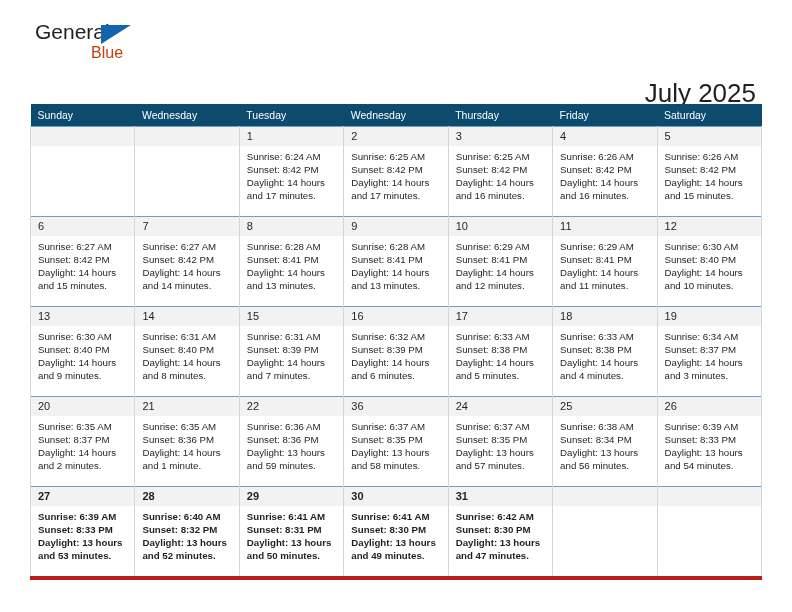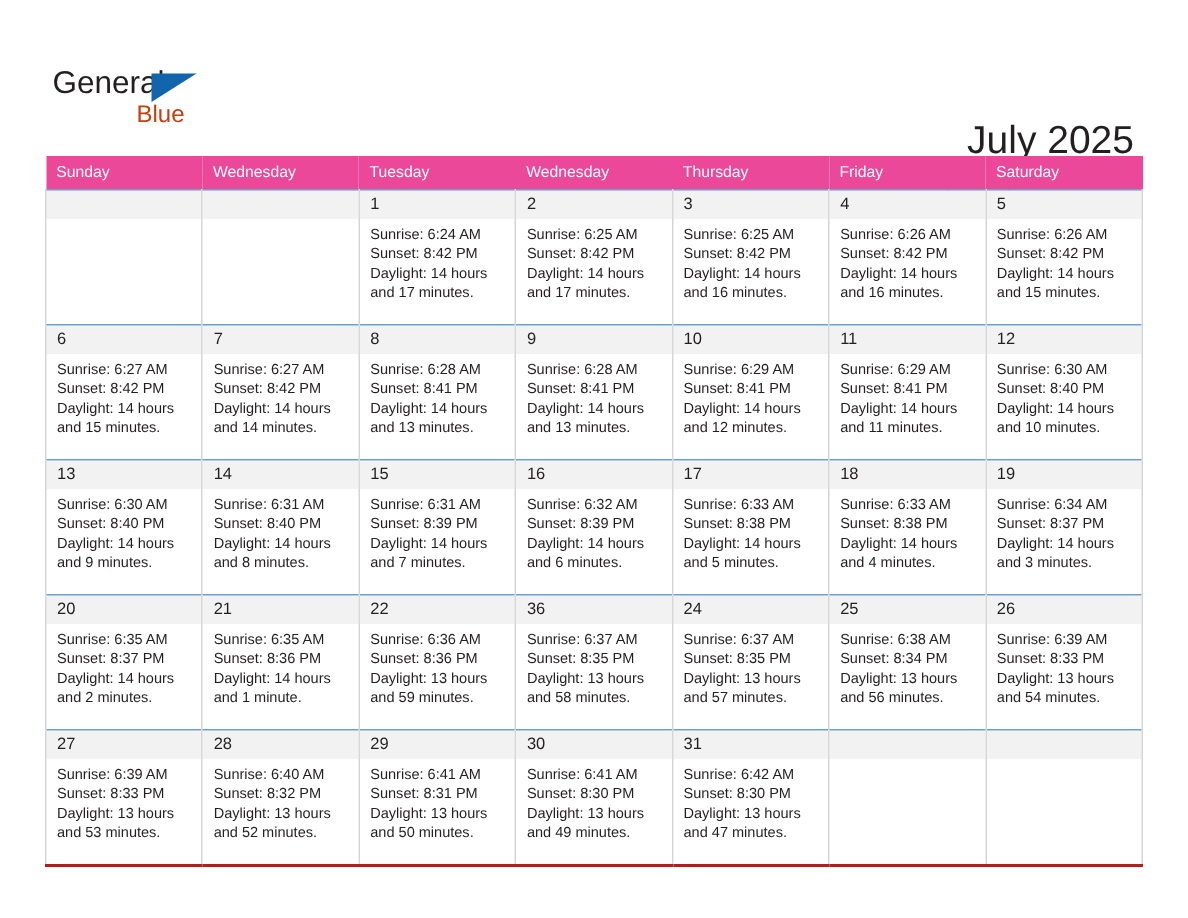--- a/index.html
+++ b/index.html
@@ -25,21 +25,21 @@
   .header {
     position: absolute;
     left: 0;
     top: 0;
     width: 792px;
     height: 104px;
   }
   .logo {
     position: absolute;
     left: 35px;
-    top: 44px;
+    top: 20px;
     width: 140px;
     height: 48px;
   }
   .logo-general {
     position: absolute;
     left: 0;
     top: 0;
     font-size: 21px;
     letter-spacing: 0px;
     color: #231f20;
@@ -87,42 +87,43 @@
   
   .calendar {
     position: absolute;
     left: 30px;
     top: 104px;
     width: 732px;
     border-collapse: collapse;
     table-layout: fixed;
   }
   .calendar th {
-    background: #ec4899;
+    background: #0c4a6e;
     color: #ffffff;
     font-size: 10.5px;
     font-weight: normal;
     text-align: left;
     padding: 5px 0 5px 7px;
     height: 11px;
     border: none;
   }
   .calendar td {
     vertical-align: top;
     padding: 0;
     height: 89px;
     border-left: 1px solid #d6d6d6;
     border-right: 1px solid #d6d6d6;
     background: #ffffff;
   }
   .calendar tr.week-row td {
     border-top: 1px solid #6a9fd0;
   }
   .calendar tr.week-row:last-child td {
-    border-bottom: 2px solid #b91c1c;
+    border-bottom: 4px solid #b91c1c;
+    font-weight: bold;
   }
   .cell-inner {
     padding: 0;
     height: 100%;
     box-sizing: border-box;
   }
   .daynum {
     font-size: 11px;
     color: #231f20;
     background: #f2f2f2;

